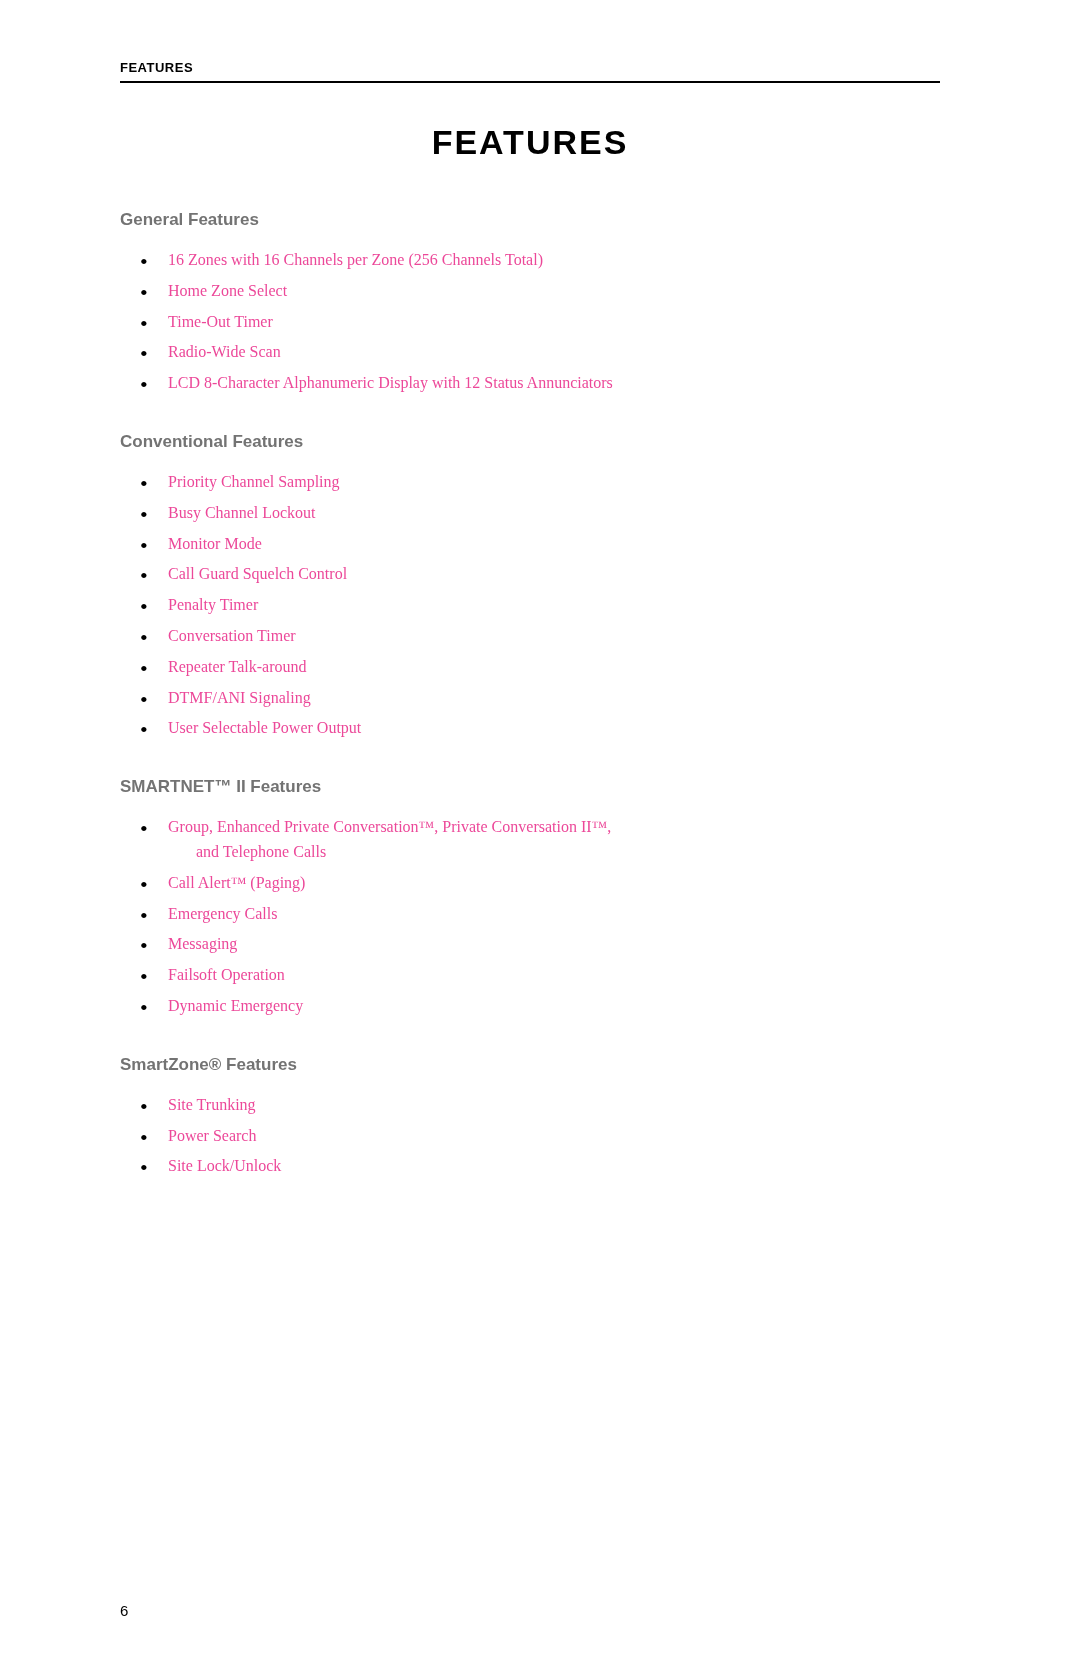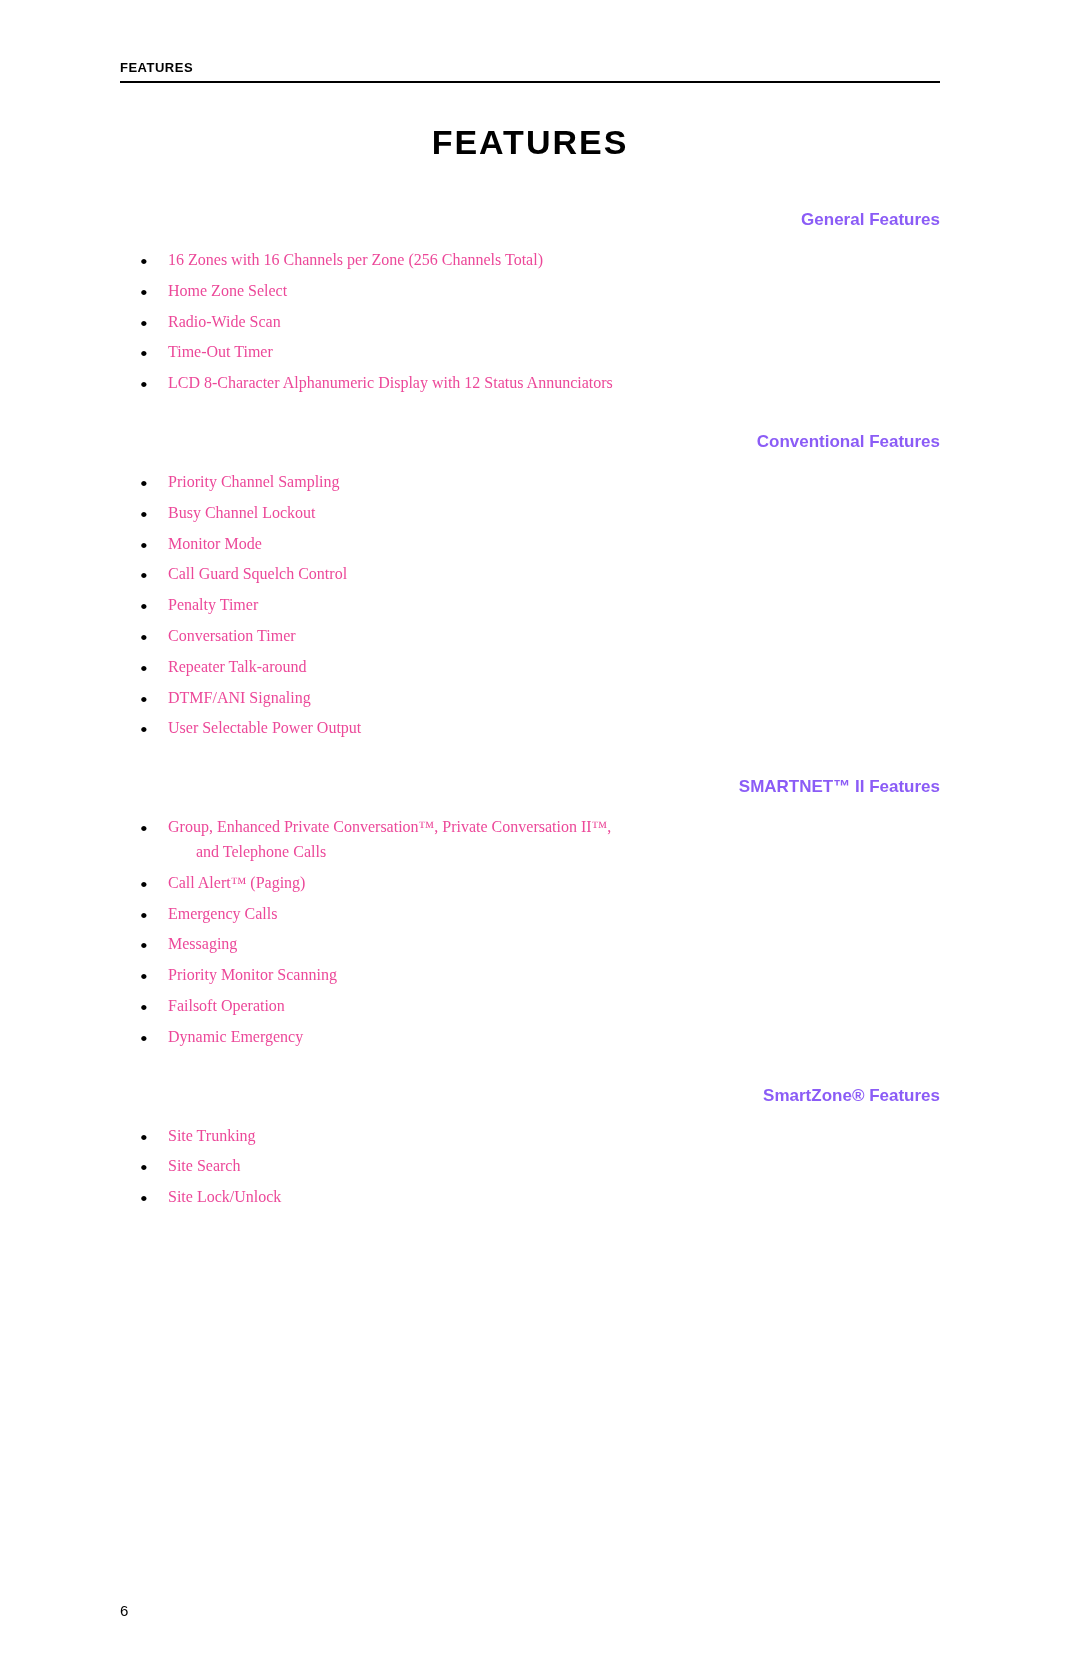--- a/index.html
+++ b/index.html
@@ -51,22 +51,21 @@
 
     .section {
       margin-bottom: 36px;
     }
 
     .section-heading {
       font-family: Arial, Helvetica, sans-serif;
       font-size: 17px;
       font-weight: bold;
       margin-bottom: 18px;
-      color: #8b5cf6;
-      text-align: right;
+      color: #737373;
     }
 
     .section-heading.smartnet {
       font-weight: bold;
     }
 
     ul.feature-list {
       list-style: none;
       padding: 0;
       margin: 0 0 0 20px;
@@ -115,22 +114,22 @@
   <div class="header-label">FEATURES</div>
   <hr class="header-rule">
 
   <h1 class="page-title">FEATURES</h1>
 
   <div class="section">
     <h2 class="section-heading">General Features</h2>
     <ul class="feature-list">
       <li>16 Zones with 16 Channels per Zone (256 Channels Total)</li>
       <li>Home Zone Select</li>
+      <li>Time-Out Timer</li>
       <li>Radio-Wide Scan</li>
-      <li>Time-Out Timer</li>
       <li>LCD 8-Character Alphanumeric Display with 12 Status Annunciators</li>
     </ul>
   </div>
 
   <div class="section">
     <h2 class="section-heading">Conventional Features</h2>
     <ul class="feature-list">
       <li>Priority Channel Sampling</li>
       <li>Busy Channel Lockout</li>
       <li>Monitor Mode</li>
@@ -146,30 +145,29 @@
   <div class="section">
     <h2 class="section-heading smartnet">SMARTNET™ II Features</h2>
     <ul class="feature-list">
       <li>
         <span>Group, Enhanced Private Conversation™, Private Conversation II™,<br>
         <span class="indent-line" style="display:inline;">and Telephone Calls</span></span>
       </li>
       <li>Call Alert™ (Paging)</li>
       <li>Emergency Calls</li>
       <li>Messaging</li>
-      <li>Priority Monitor Scanning</li>
       <li>Failsoft Operation</li>
       <li>Dynamic Emergency</li>
     </ul>
   </div>
 
   <div class="section">
     <h2 class="section-heading">SmartZone® Features</h2>
     <ul class="feature-list">
       <li>Site Trunking</li>
-      <li>Site Search</li>
+      <li>Power Search</li>
       <li>Site Lock/Unlock</li>
     </ul>
   </div>
 
   <div class="page-number">6</div>
 
 </div>
 
 </body></html>

